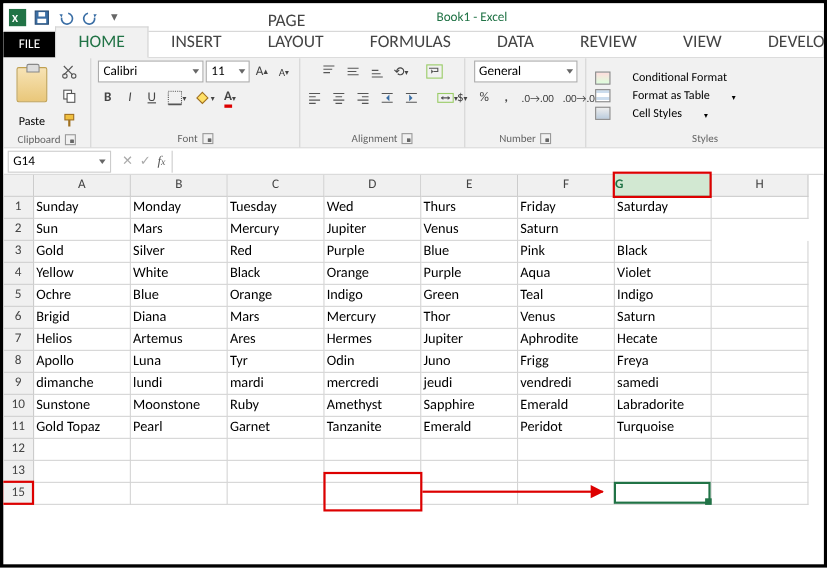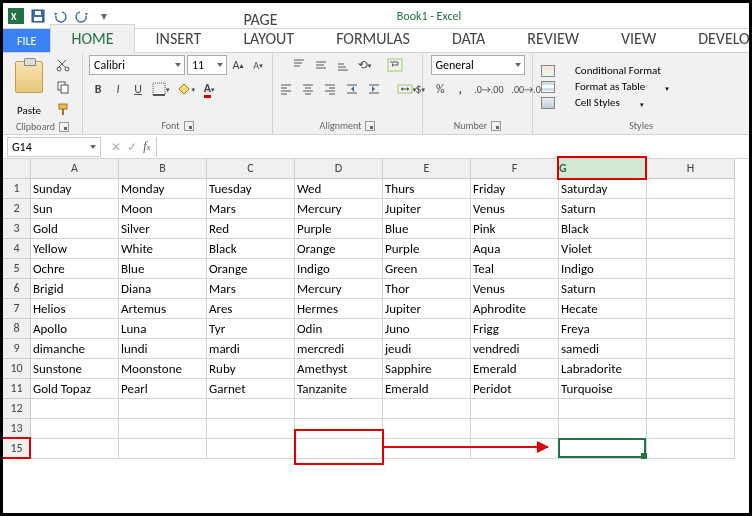--- a/index.html
+++ b/index.html
@@ -2,21 +2,21 @@
 <html><head>
 <meta charset="utf-8">
 <style>
 * { box-sizing: border-box; margin: 0; padding: 0; }
 body { font-family: "Segoe UI", Calibri, sans-serif; font-size: 12px; background: #fff; width: 752px; height: 516px; overflow: hidden; border: 3px solid #000; position: relative; }
 .titlebar { height: 26px; background: #fff; display: flex; align-items: center; padding: 0 4px; border-bottom: 1px solid #d4d4d4; }
 .qat { display: flex; align-items: center; gap: 4px; }
 .qat-icon { width: 18px; height: 18px; display: flex; align-items: center; justify-content: center; cursor: pointer; }
 .win-title { flex: 1; text-align: center; color: #217346; font-size: 12px; }
 .ribbon-tabs { height: 24px; display: flex; align-items: flex-end; border-bottom: 1px solid #d4d4d4; }
-.file-tab { background: #3b82f6; color: #fff; padding: 0 14px; font-size: 12px; height: 100%; display: flex; align-items: center; }
+.file-tab { background: #000000; color: #fff; padding: 0 14px; font-size: 12px; height: 100%; display: flex; align-items: center; }
 .tab { padding: 4px 20px; color: #444; font-size: 16px; cursor: pointer; border: 1px solid transparent; border-bottom: none; }
 .tab.active { color: #217346; border-color: #d4d4d4; border-bottom: 1px solid #f1f1f1; background: #f1f1f1; margin-bottom: -1px; }
 .ribbon { height: 82px; background: #f1f1f1; border-bottom: 1px solid #d4d4d4; display: flex; }
 .group { border-right: 1px solid #d4d4d4; padding: 2px 6px 0 6px; display: flex; flex-direction: column; }
 .group-body { flex: 1; display: flex; align-items: center; gap: 4px; }
 .group-label { text-align: center; font-size: 10px; color: #666; padding: 1px 0 2px 0; display: flex; justify-content: center; align-items: center; gap: 4px; }
 .dialog-launcher { width: 10px; height: 10px; border: 1px solid #999; position: relative; }
 .dialog-launcher::after { content: ""; position: absolute; right: 1px; bottom: 1px; border-right: 3px solid #666; border-bottom: 3px solid #666; width: 0; height: 0; }
 .btn { border: 1px solid transparent; background: transparent; padding: 2px; cursor: pointer; display: flex; align-items: center; justify-content: center; min-width: 18px; height: 20px; font-size: 12px; color: #444; }
 .sel { border: 1px solid #ababab; background: #fff; height: 20px; padding: 0 14px 0 4px; font-size: 12px; position: relative; min-width: 40px; display: flex; align-items: center; }
@@ -336,21 +336,20 @@
         <div class="cell">Tuesday</div>
         <div class="cell">Wed</div>
         <div class="cell">Thurs</div>
         <div class="cell">Friday</div>
         <div class="cell">Saturday</div>
         <div class="cell"></div>
       </div>
       <div class="gridrow">
         <div class="rowhdr">2</div>
         <div class="cell">Sun</div>
-        <div class="cell">Moon</div>
         <div class="cell">Mars</div>
         <div class="cell">Mercury</div>
         <div class="cell">Jupiter</div>
         <div class="cell">Venus</div>
         <div class="cell">Saturn</div>
         <div class="cell"></div>
       </div>
       <div class="gridrow">
         <div class="rowhdr">3</div>
         <div class="cell">Gold</div>

